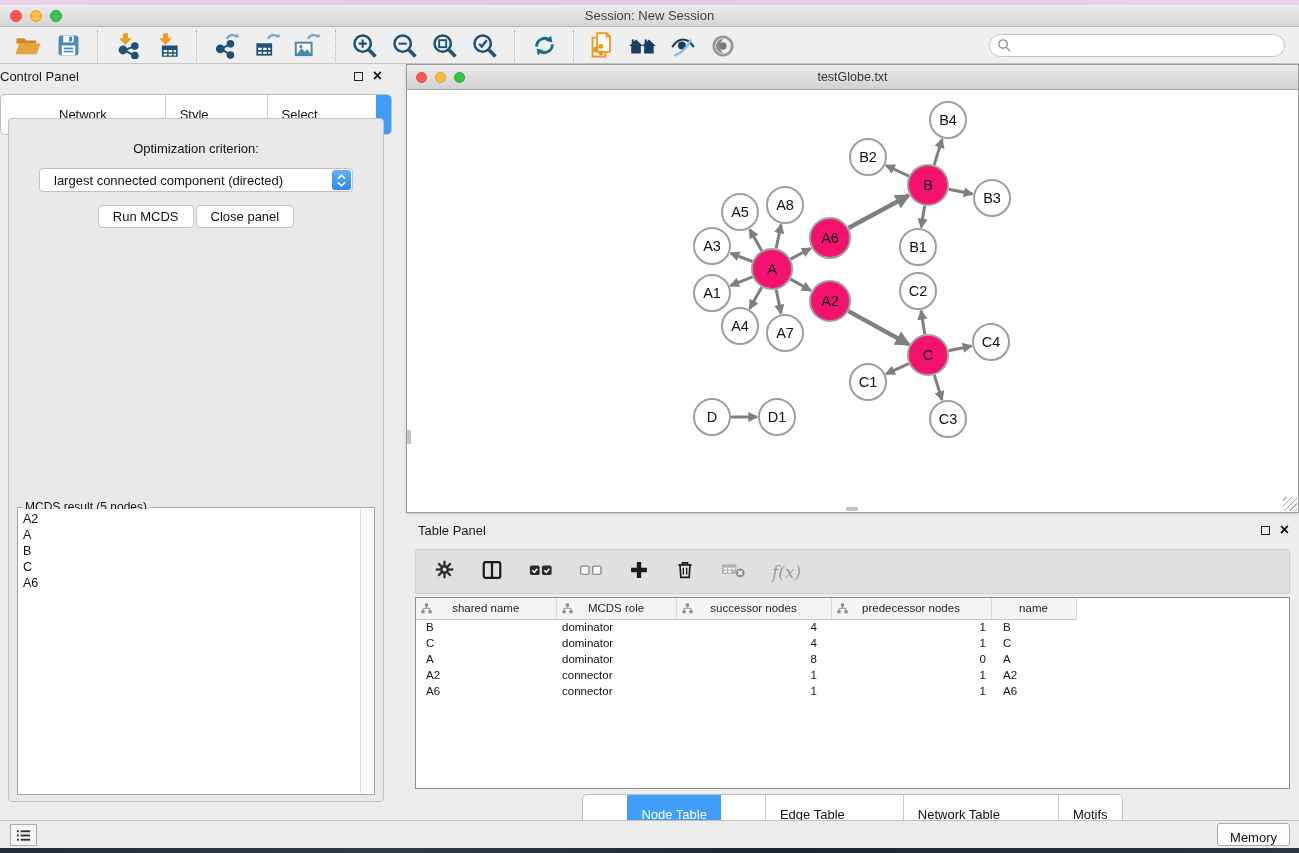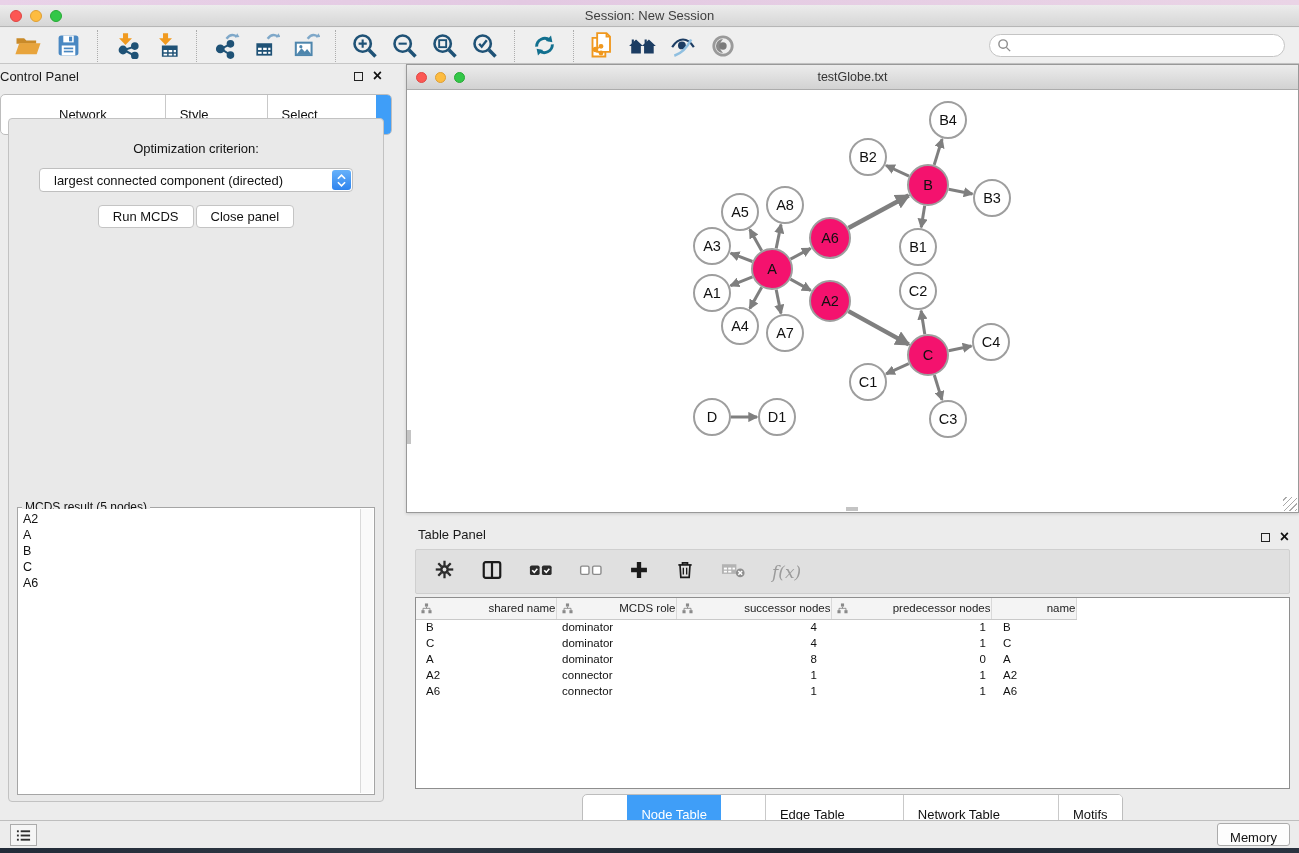--- a/index.html
+++ b/index.html
@@ -85,21 +85,21 @@
   .table-panel { position:absolute; left:406px; top:518px; width:893px; height:302px; background:#ECECEC; }
   .tp-toolbar { position:absolute; left:9px; top:31px; width:875px; height:45px;
     background:#E0E0E0; border:1px solid #CFCFCF; border-radius:2px;
     display:flex; align-items:center; padding-left:18px; gap:26px; }
   .fx { font-family:"DejaVu Serif", serif; font-style:italic; font-size:17px; color:#9B9B9B; }
   .tp-tablewrap { position:absolute; left:9px; top:79px; width:875px; height:192px;
     background:#fff; border:1px solid #8E8E8E; overflow:hidden; }
   table.node-table { border-collapse:collapse; table-layout:fixed; }
   table.node-table th { position:relative; height:21px; background:#F4F4F4;
     border-right:1px solid #D9D9D9; border-bottom:1px solid #C9C9C9;
-    font-size:11.5px; font-weight:normal; color:#222; text-align:right; }
+    font-size:11.5px; font-weight:normal; color:#222; text-align:center; }
   table.node-table th .hier { position:absolute; left:5px; top:5px; }
   table.node-table td { height:16px; font-size:11.5px; color:#111; white-space:nowrap; }
   td.c0 { padding-left:10px; } td.c1 { padding-left:6px; }
   td.c2 { text-align:right; padding-right:14px; }
   td.c3 { text-align:right; padding-right:5px; }
   td.c4 { padding-left:12px; }
   .tp-tabs { position:absolute; left:0; top:276px; width:100%; display:flex; justify-content:center; }
   
   .status-bar { position:absolute; left:0; top:820px; width:1299px; height:28px;
     background:#ECECEC; border-top:1px solid #BEBEBE; }
@@ -458,21 +458,21 @@
           <text x="370" y="332" text-anchor="middle" font-size="14.5" font-family="Liberation Sans, sans-serif" fill="#111111">D1</text>
         </g>
       </svg>
     <div class="vthumb"></div>
     <div class="hthumb"></div>
     <div class="grip"></div>
   </div>
 </div>
 
 <div class="table-panel">
-  <div class="panel-head" style="padding-left:12px;align-items:flex-end;">
+  <div class="panel-head" style="padding-left:12px;">
     <span>Table Panel</span>
     <span class="ph-icons">
       <span class="float-box"></span>
       <span class="close-x">×</span>
     </span>
   </div>
   <div class="tp-toolbar">
     <span>
       <svg width="21" height="21" viewBox="0 0 24 24">
           <g stroke="#2B2B2B" stroke-width="2.6">

